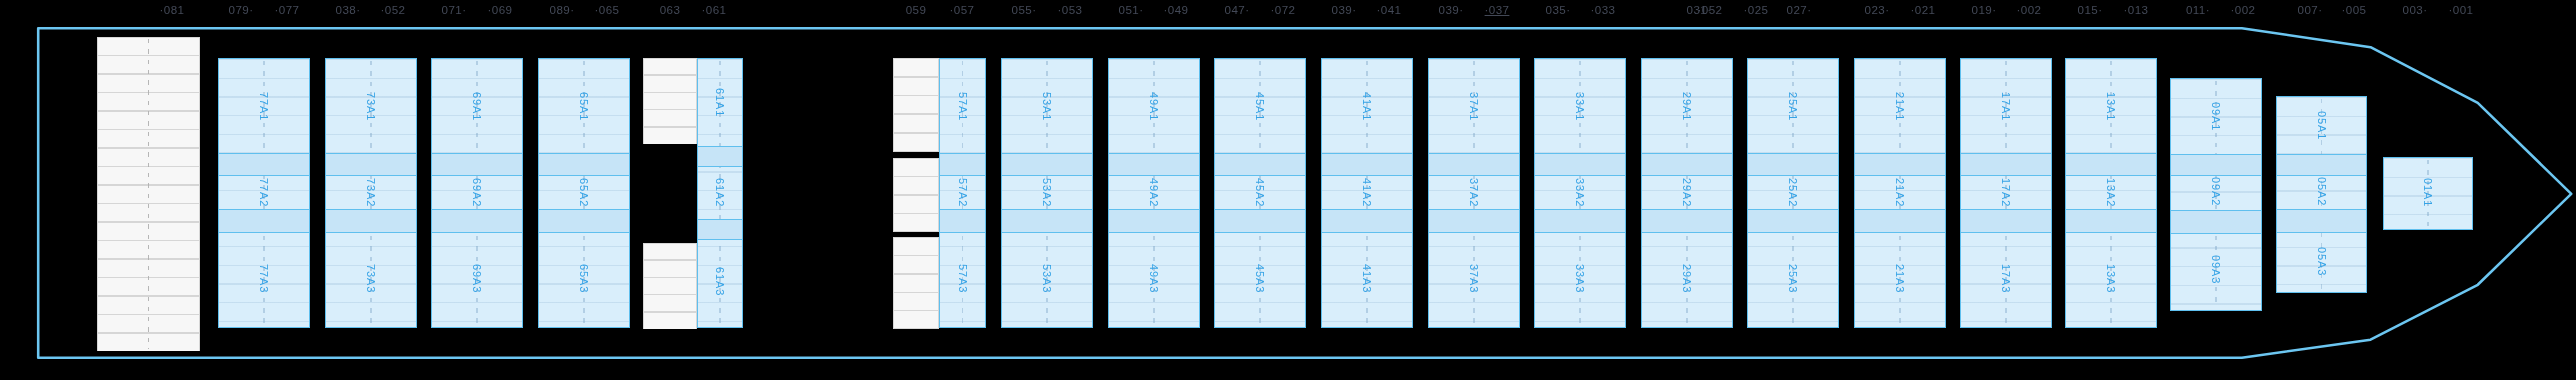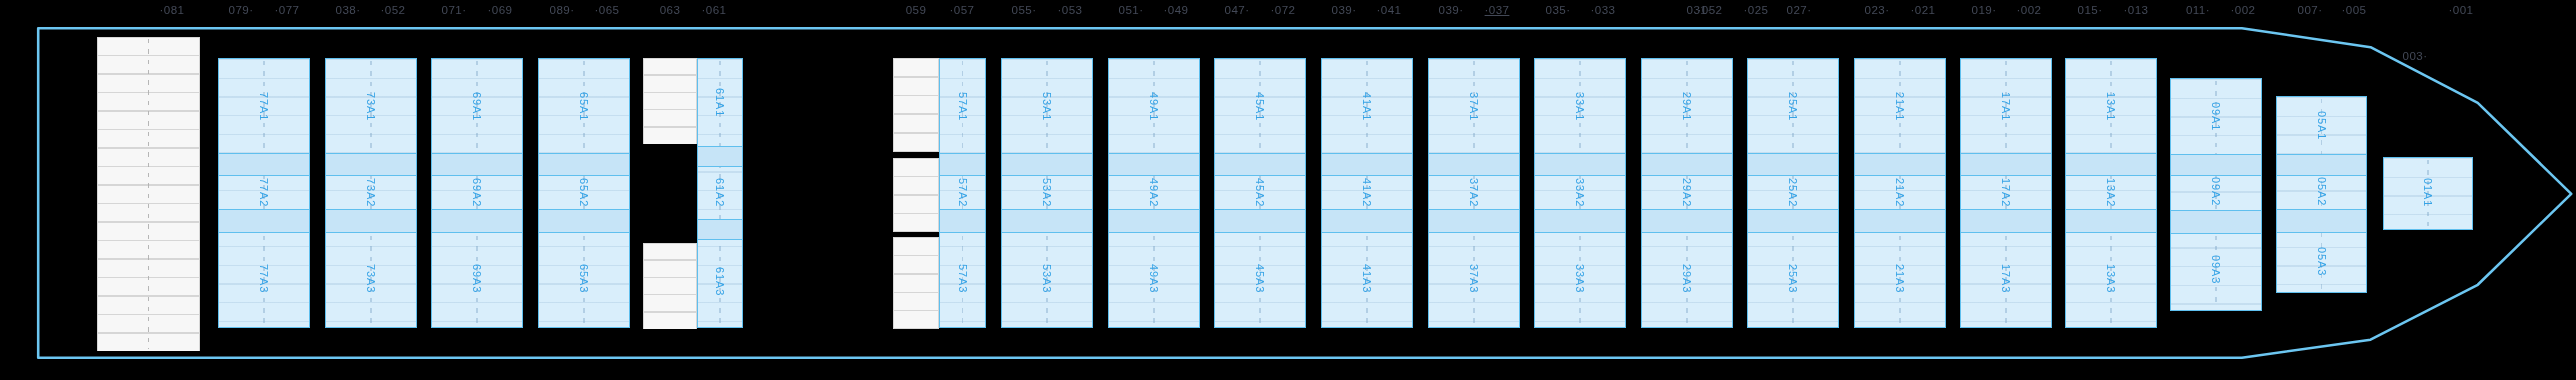--- a/index.html
+++ b/index.html
@@ -54,21 +54,21 @@
       <div class="frame-num" style="left: 1877px; color: rgb(67, 73, 87);">023·</div>
       <div class="frame-num" style="left: 1923px; color: rgb(67, 73, 87);">·021</div>
       <div class="frame-num" style="left: 1984px; color: rgb(67, 73, 87);">019·</div>
       <div class="frame-num" style="left: 2029px; color: rgb(67, 73, 87);">·002</div>
       <div class="frame-num" style="left: 2090px; color: rgb(67, 73, 87);">015·</div>
       <div class="frame-num" style="left: 2136px; color: rgb(67, 73, 87);">·013</div>
       <div class="frame-num" style="left: 2198px; color: rgb(67, 73, 87);">011·</div>
       <div class="frame-num" style="left: 2243px; color: rgb(67, 73, 87);">·002</div>
       <div class="frame-num" style="left: 2310px; color: rgb(67, 73, 87);">007·</div>
       <div class="frame-num" style="left: 2354px; color: rgb(67, 73, 87);">·005</div>
-      <div class="frame-num" style="left: 2415px; color: rgb(67, 73, 87); margin-top: 46px;">003·</div>
+      <div class="frame-num" style="left: 2415px; color: rgb(67, 73, 87);">003·</div>
       <div class="frame-num" style="left: 2461px; color: rgb(67, 73, 87);">·001</div>
     </div>
   <svg id="hull-svg" width="2576" height="380" viewBox="0 0 3000 443">
     <polygon id="hull-poly" fill="none" stroke-linejoin="round" stroke-linecap="round" points="43,33 2612,33 2762,55 2887,120 2996,226 2887,332 2762,396 2612,417 43,417" stroke="#6cc6f1" stroke-width="3"></polygon>
   </svg>
   <div id="stern-block"></div>
   <div id="bays">
       <div class="bay" style="left: 218px; top: 58px; width: 92px; height: 270px; border-color: rgb(95, 191, 238); background-color: rgb(217, 238, 251); background-image: repeating-linear-gradient(rgba(125, 165, 200, 0.22) 0px, rgba(125, 165, 200, 0.22) 1.3px, transparent 1.3px, transparent 18.7px);">
         <div class="dash-line" style="left: calc(50% - 0.9px); background: repeating-linear-gradient(rgba(120, 160, 195, 0.4) 0px, rgba(120, 160, 195, 0.4) 4.3px, transparent 4.3px, transparent 10.3px);"></div>
         <div class="band" style="top: 94px; height: 23px; background: rgb(198, 228, 247); border-color: rgb(95, 191, 238);"></div>

